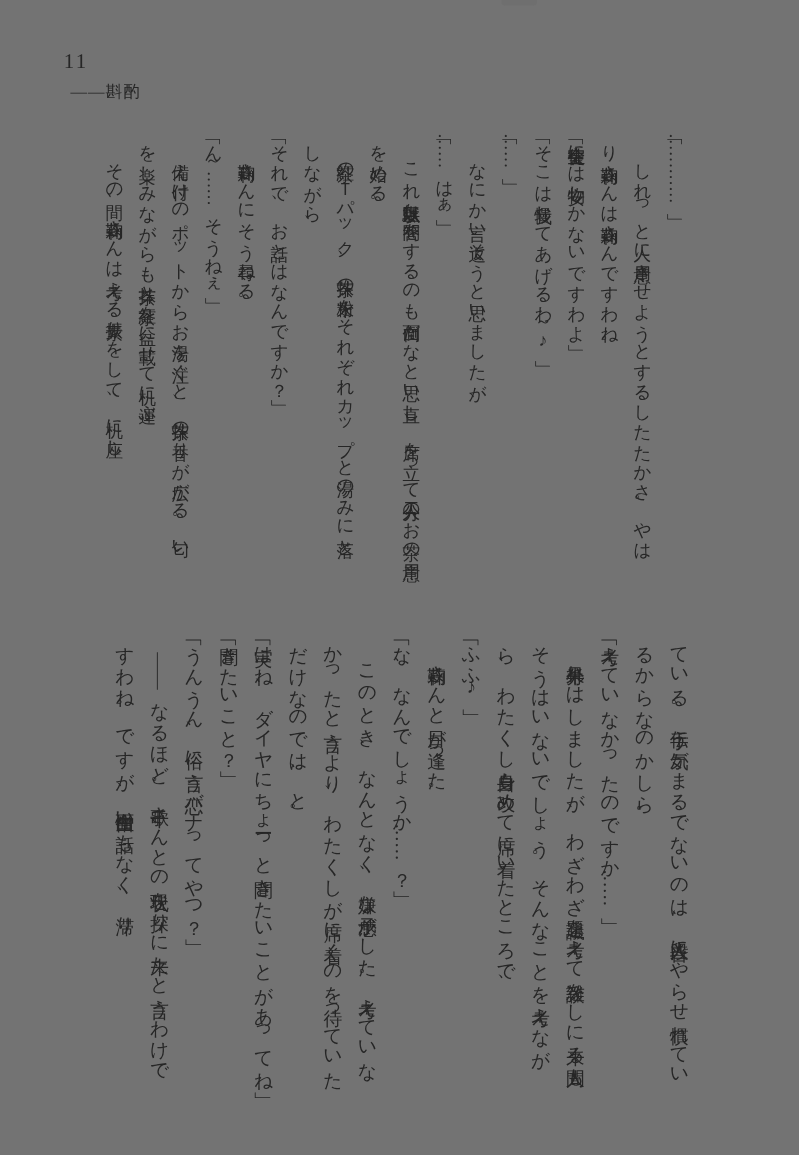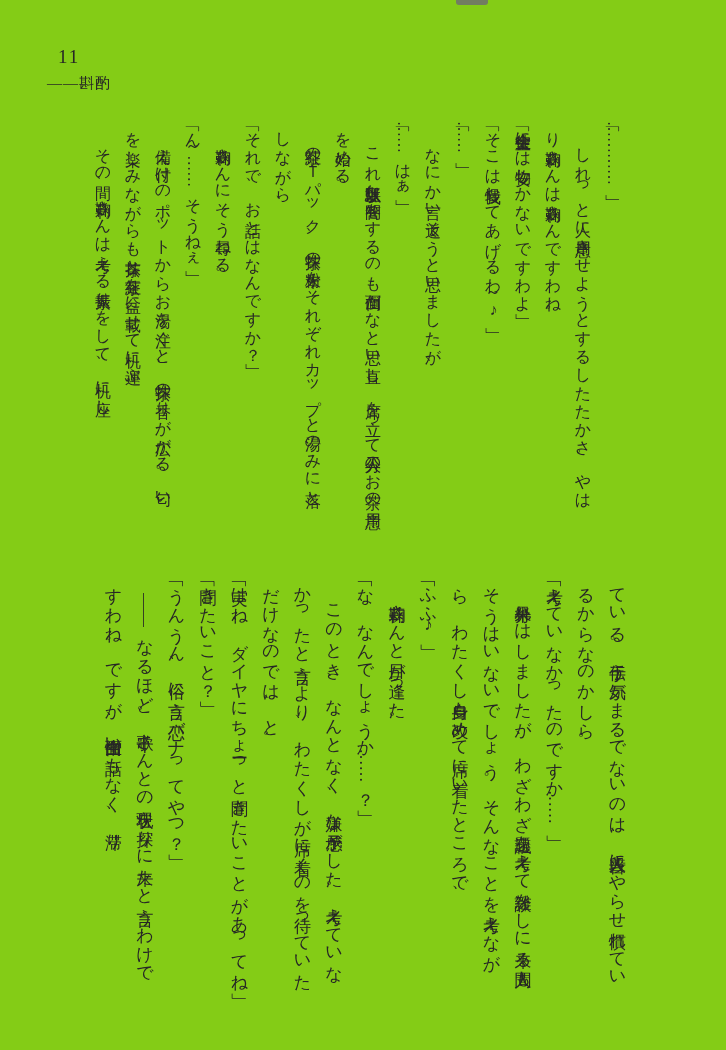--- a/index.html
+++ b/index.html
@@ -3,35 +3,35 @@
 <meta charset="utf-8">
 <style>
   html, body {
     margin: 0;
     padding: 0;
   }
   .page {
     position: relative;
     width: 726px;
     height: 1050px;
-    background: #84cc16;
+    background: #737373;
     color: #262626;
     font-family: "Liberation Serif", "DejaVu Serif", serif;
     overflow: hidden;
   }
   .page-number {
     position: absolute;
     left: 58px;
     top: 46px;
     font-size: 19px;
     letter-spacing: 2px;
   }
   .chapter-heading {
     position: absolute;
-    left: 47px;
+    left: 64px;
     top: 74px;
     font-size: 15px;
     letter-spacing: 1px;
     white-space: nowrap;
   }
   .text-block {
     position: absolute;
     writing-mode: vertical-rl;
     -webkit-text-orientation: mixed;
     text-orientation: mixed;

